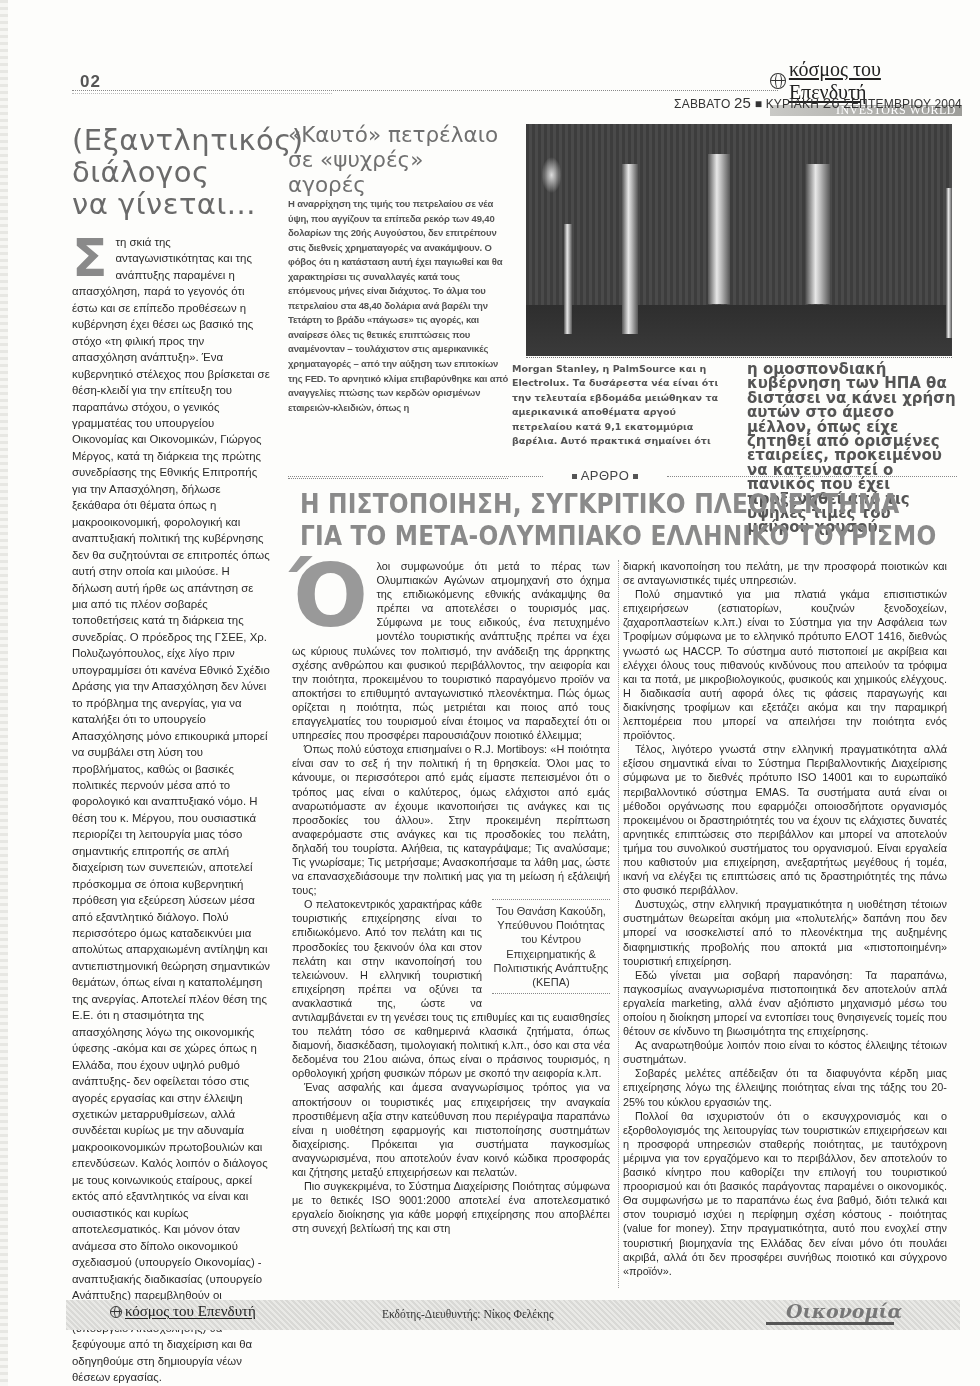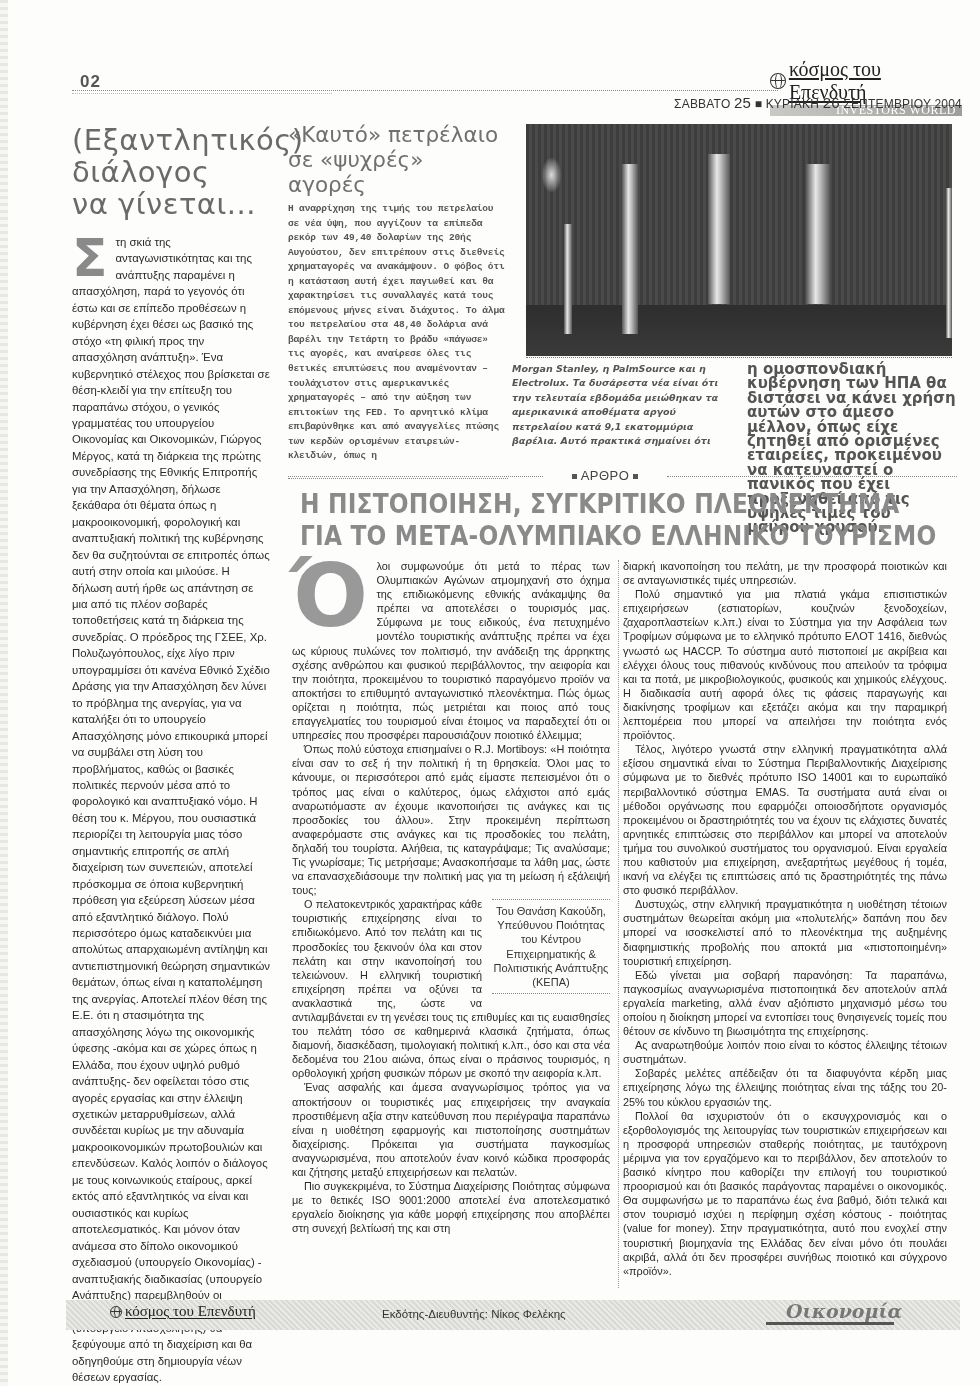--- a/index.html
+++ b/index.html
@@ -25,30 +25,30 @@
 
   
   .left-col { position: absolute; left: 72px; top: 124px; width: 198px; }
   .left-head { font-family: "DejaVu Sans", sans-serif; font-size: 29px; line-height: 32px; color: #6a6a6a; letter-spacing: 0.5px; }
   .left-body { margin-top: 14px; font-size: 11.4px; line-height: 16.45px; color: #2a2a2a; }
   .dropcap-sigma { float: left; font-family: "DejaVu Sans", sans-serif; font-size: 52px; line-height: 44px; color: #8a8a8a; margin: 2px 8px 0 0; font-weight: bold; }
 
   
   .oil { position: absolute; left: 288px; top: 122px; width: 222px; }
   .oil-title { font-family: "DejaVu Sans", sans-serif; font-size: 21.5px; line-height: 25px; color: #707070; }
-  .oil-body { margin-top: 5px; font-family: Liberation Mono, monospace; font-weight: bold; font-size: 9.5px; line-height: 14.55px; color: #555; letter-spacing: -0.15px; }
+  .oil-body { font-family: Liberation Sans, sans-serif; font-weight: bold; font-size: 9.5px; line-height: 14.55px; color: #555; letter-spacing: -0.15px; }
   .photo { position: absolute; left: 526px; top: 124px; width: 426px; height: 232px;
     background:
       radial-gradient(ellipse 10px 18px at 6% 22%, #ddd 0, transparent 100%),
       linear-gradient(180deg, transparent 78%, #2e2e2e 78%, #3a3a3a 100%),
       repeating-linear-gradient(90deg, #3d3d3d 0 3px, #4a4a4a 3px 6px),
       #444; }
   .tower { position: absolute; background: linear-gradient(90deg, #555, #e8e8e8 40%, #bbb 60%, #555); }
   .photo-bottom { position: absolute; left: 526px; top: 357px; width: 426px; border-top: 1px dotted #777; }
-  .oil-col2 { position: absolute; left: 512px; top: 362px; width: 215px; font-family: "DejaVu Sans", sans-serif; font-weight: bold; font-size: 9.5px; line-height: 14.4px; color: #555; font-style: italic; }
+  .oil-col2 { position: absolute; left: 512px; top: 362px; width: 215px; font-family: "DejaVu Sans", sans-serif; font-weight: bold; font-size: 9.5px; line-height: 14.4px; color: #555; }
   .oil-col3 { position: absolute; left: 747px; top: 362px; width: 210px; font-family: "DejaVu Sans", sans-serif; font-weight: bold; font-size: 15px; line-height: 14.4px; color: #555; }
   .oil-bottom-rule { position: absolute; left: 288px; top: 478px; width: 220px; border-top: 1px dotted #888; }
 
   
   .section-rule { position: absolute; top: 476px; height: 1px; border-top: 1px dotted #888; }
   .section-label { position: absolute; left: 545px; top: 468px; width: 120px; text-align: center; font-size: 13px; color: #444; letter-spacing: 0.5px; }
   .section-label .sq { display: inline-block; width: 5px; height: 5px; background: #555; vertical-align: middle; margin: 0 4px; }
   .art-title { position: absolute; left: 300px; top: 488px; width: 660px; font-family: "DejaVu Sans", sans-serif; font-weight: bold; font-size: 26.5px; line-height: 32px; color: #8a8a8a; letter-spacing: 0.2px; transform: scaleX(0.88); transform-origin: left; white-space: nowrap; }
 
   
@@ -63,21 +63,21 @@
   .art-c2 p.cont { text-indent: 0; }
 
   
   .footer { position: absolute; left: 66px; top: 1300px; width: 894px; height: 30px;
     background: repeating-linear-gradient(45deg, #d9d9d6 0 2px, #e9e9e6 2px 4px); }
   .footer-logo { position: absolute; left: 44px; top: 3px; display: flex; align-items: center; gap: 3px; }
   .footer-logo .logo-text { font-size: 15px; }
   .footer-logo .globe { width: 12px; height: 12px; }
   .footer-logo .globe::before { left: 3px; width: 4px; height: 12px; }
   .footer-logo .globe::after { top: 4px; width: 12px; }
-  .footer-pub { position: absolute; left: 316px; top: 8px; font-family: Liberation Sans, sans-serif; font-size: 11.5px; color: #333; }
+  .footer-pub { position: absolute; left: 316px; top: 8px; font-family: Liberation Serif, serif; font-size: 11.5px; color: #333; }
   .footer-section { position: absolute; left: 720px; top: 0; font-family: "DejaVu Serif", serif; font-style: italic; font-weight: bold; font-size: 19px; color: #777; }
   .footer-section-bar { position: absolute; left: 700px; top: 22px; width: 128px; height: 3px; background: #555; }
 </style>
 </head>
 <body>
 
 <div class="scan-edge"></div>
 
 <div class="page-num">02</div>
 <div class="header-rule"></div>

